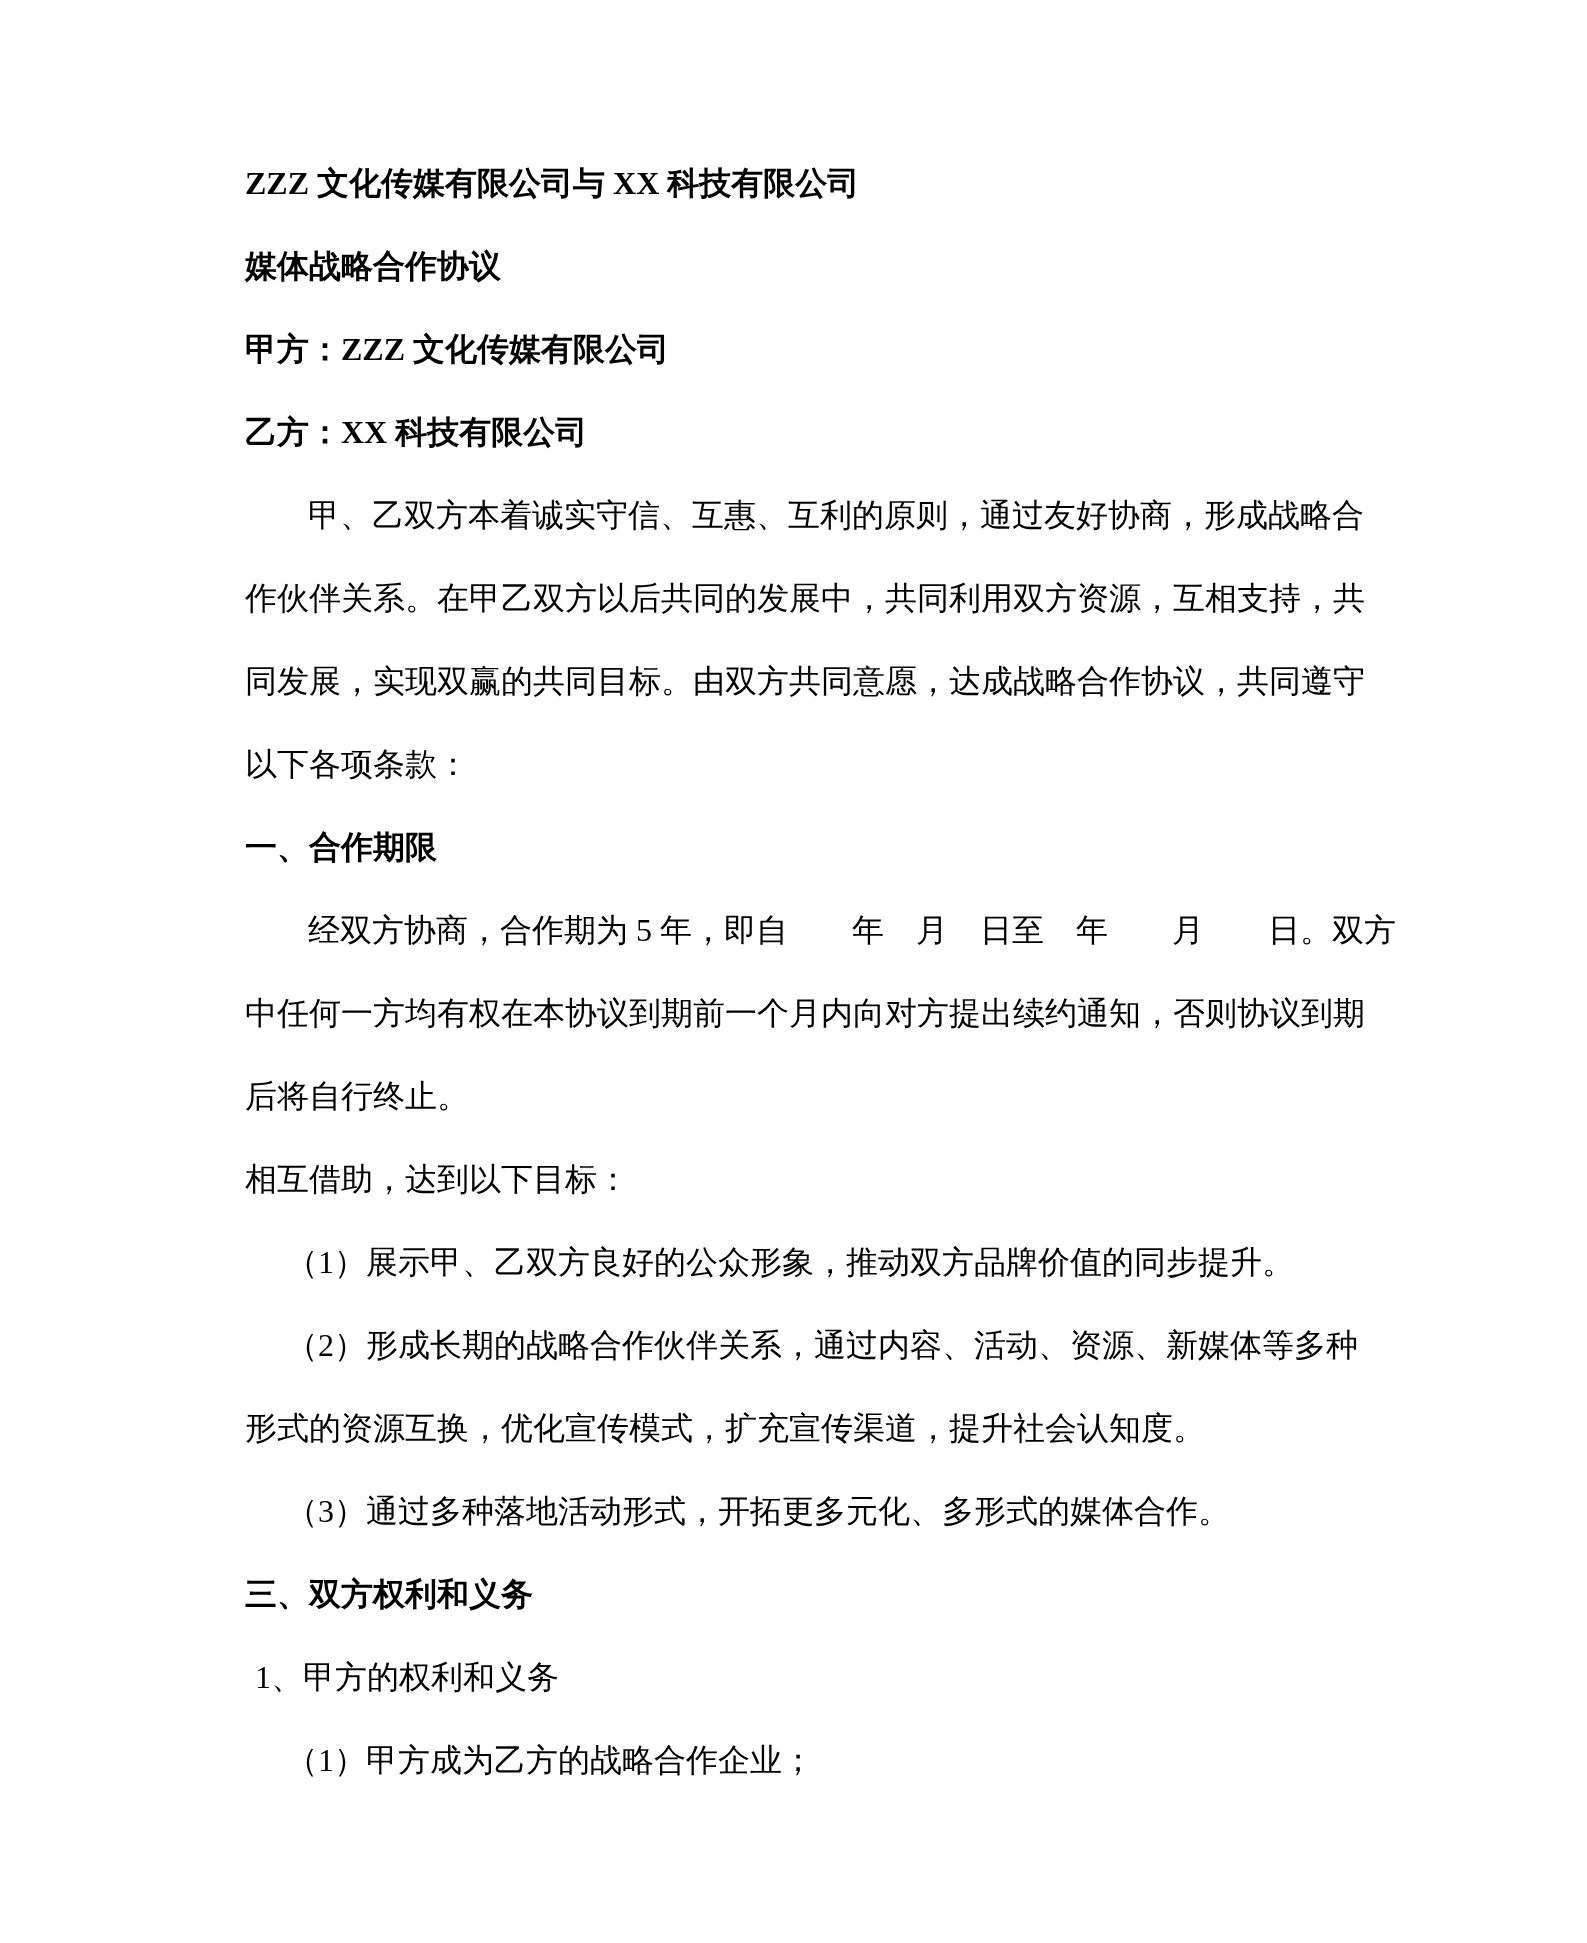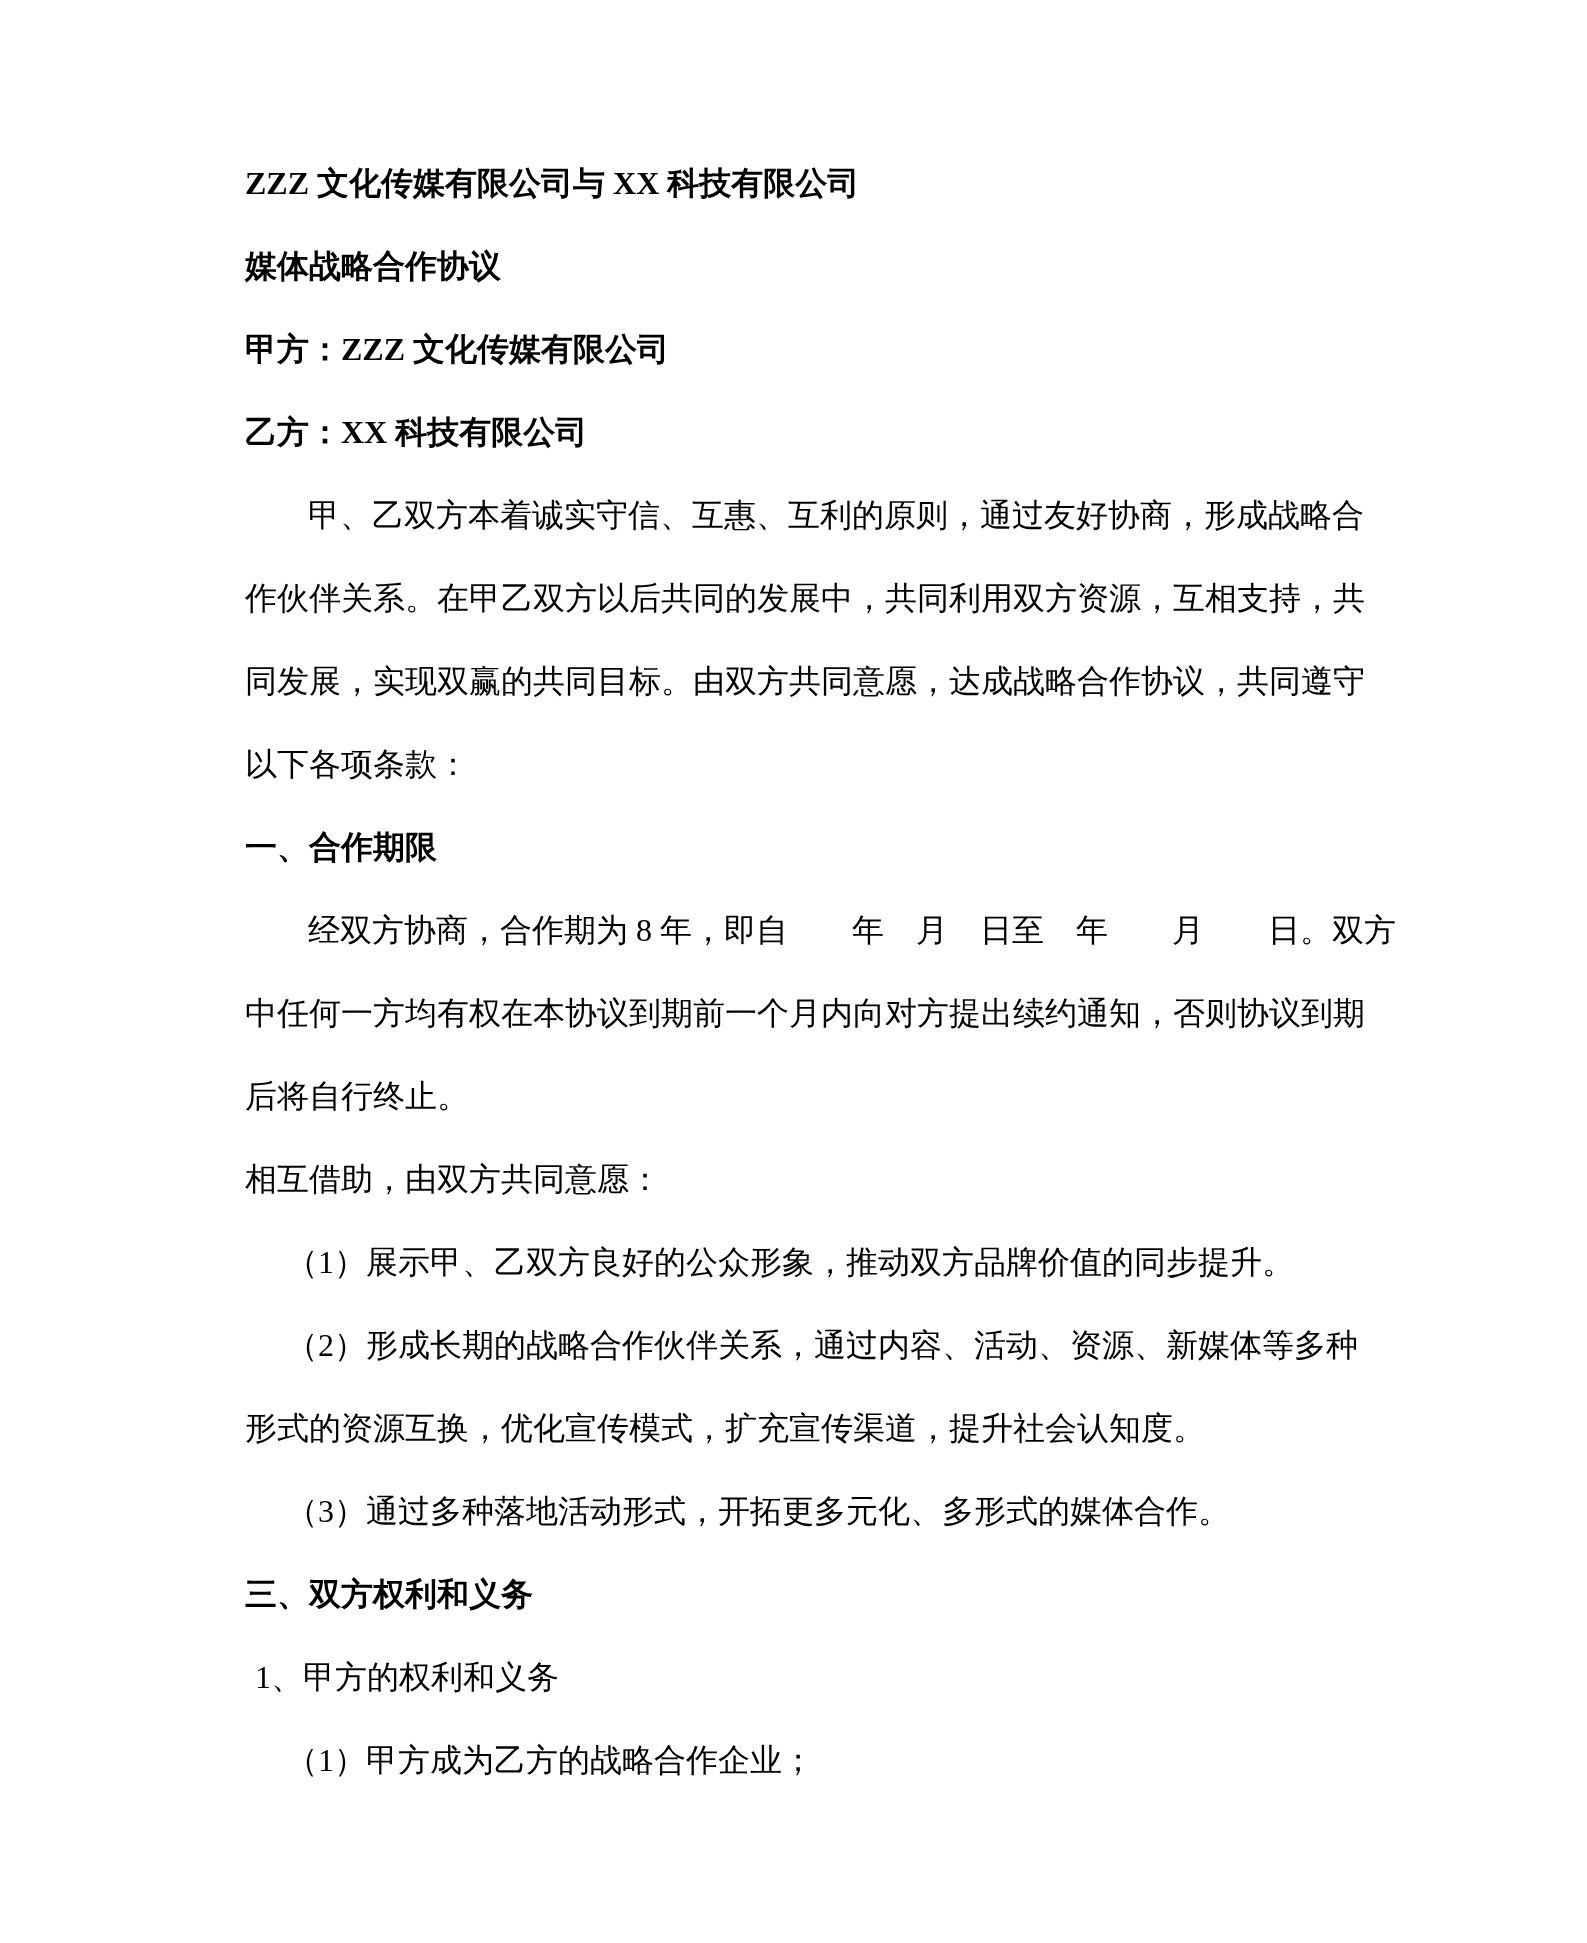--- a/index.html
+++ b/index.html
@@ -40,25 +40,25 @@
 
   <div class="line bold">甲方：ZZZ 文化传媒有限公司</div>
   <div class="line bold">乙方：XX 科技有限公司</div>
 
   <div class="line ind2">甲、乙双方本着诚实守信、互惠、互利的原则，通过友好协商，形成战略合</div>
   <div class="line">作伙伴关系。在甲乙双方以后共同的发展中，共同利用双方资源，互相支持，共</div>
   <div class="line">同发展，实现双赢的共同目标。由双方共同意愿，达成战略合作协议，共同遵守</div>
   <div class="line">以下各项条款：</div>
 
   <div class="line bold">一、合作期限</div>
-  <div class="line ind2">经双方协商，合作期为 8 年，即自　　年　月　日至　年　　月　　日。双方</div>
+  <div class="line ind2">经双方协商，合作期为 5 年，即自　　年　月　日至　年　　月　　日。双方</div>
   <div class="line">中任何一方均有权在本协议到期前一个月内向对方提出续约通知，否则协议到期</div>
   <div class="line">后将自行终止。</div>
 
-  <div class="line">相互借助，由双方共同意愿：</div>
+  <div class="line">相互借助，达到以下目标：</div>
   <div class="line ind1">（1）展示甲、乙双方良好的公众形象，推动双方品牌价值的同步提升。</div>
   <div class="line ind1">（2）形成长期的战略合作伙伴关系，通过内容、活动、资源、新媒体等多种</div>
   <div class="line">形式的资源互换，优化宣传模式，扩充宣传渠道，提升社会认知度。</div>
   <div class="line ind1">（3）通过多种落地活动形式，开拓更多元化、多形式的媒体合作。</div>
 
   <div class="line bold">三、双方权利和义务</div>
   <div class="line indh">1、甲方的权利和义务</div>
   <div class="line ind1">（1）甲方成为乙方的战略合作企业；</div>
 
 </div>

